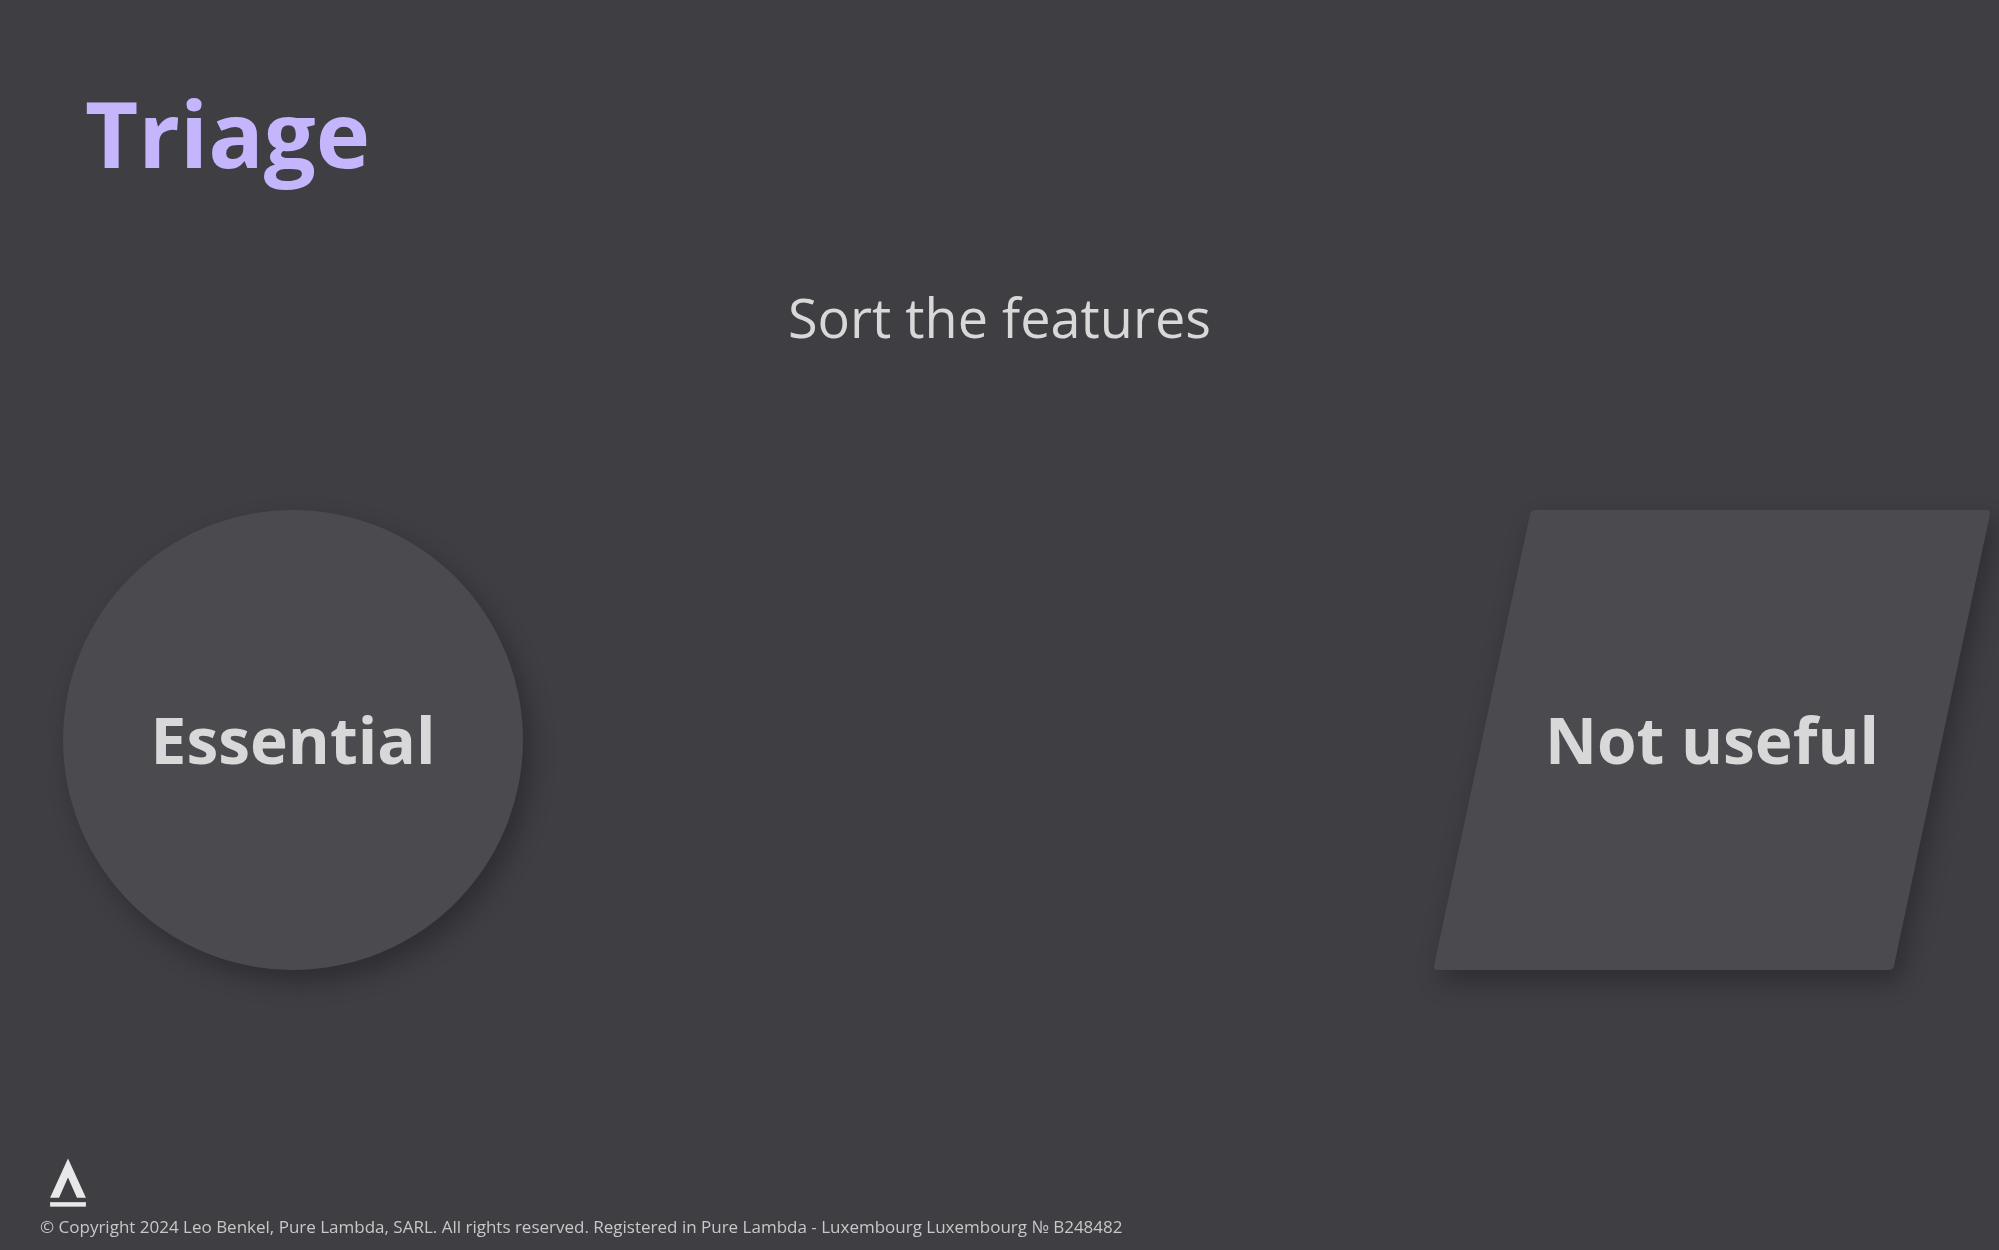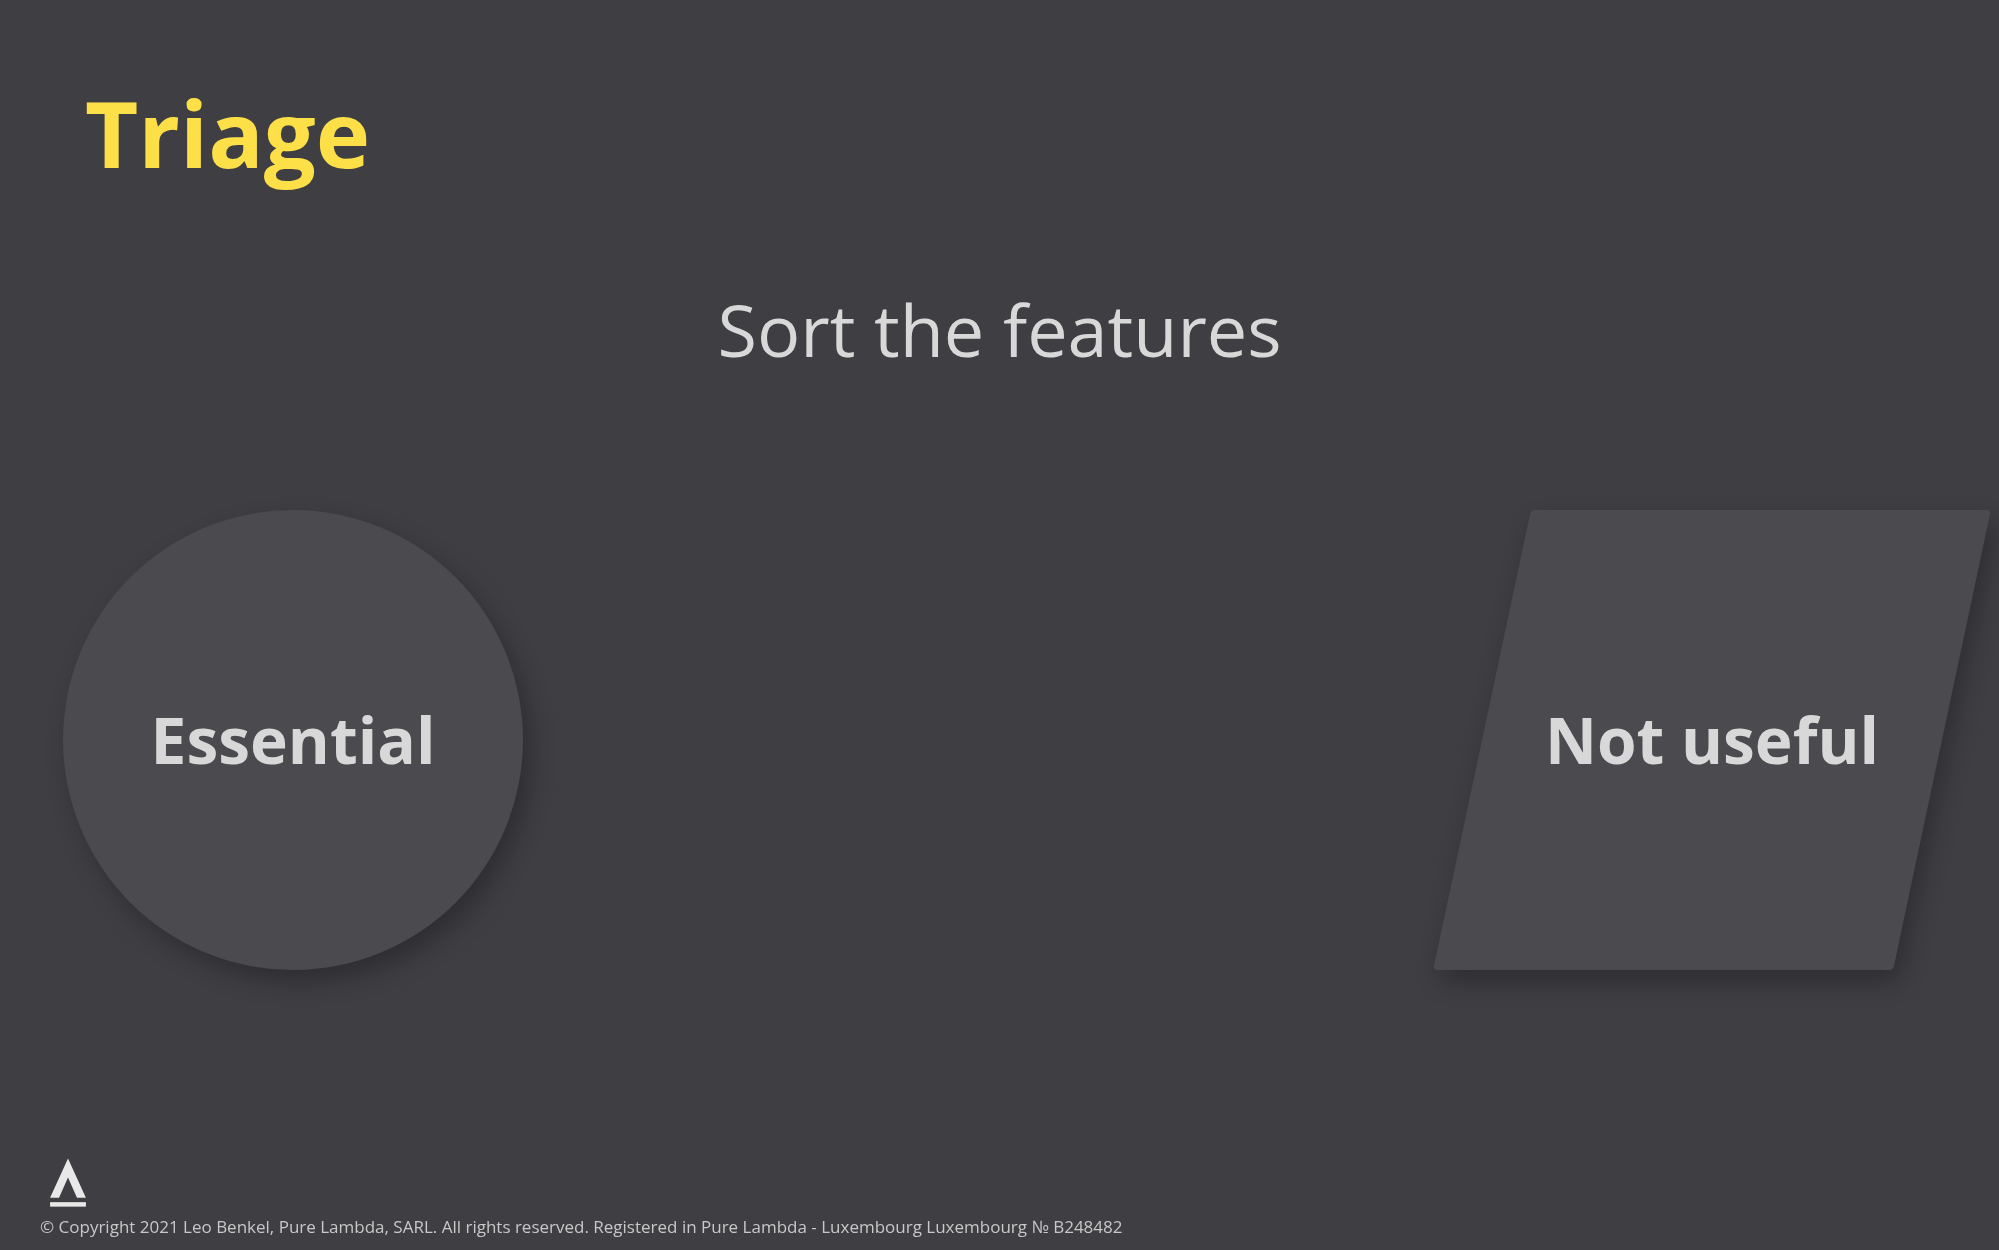--- a/index.html
+++ b/index.html
@@ -15,28 +15,28 @@
       color: #d8d8d8;
       position: relative;
       overflow: hidden;
     }
     .slide-title {
       position: absolute;
       top: 70px;
       left: 85px;
       font-size: 92px;
       font-weight: 700;
-      color: #fde047;
+      color: #c4b5fd;
     }
     .subtitle {
       position: absolute;
       top: 280px;
       left: 50%;
       transform: translateX(-50%);
-      font-size: 72px;
+      font-size: 54px;
       font-weight: 400;
       color: #d8d8d8;
     }
     .shapes-row {
       position: absolute;
       top: 510px;
       left: 3px;
       width: 100%;
       display: flex;
       justify-content: space-between;
@@ -110,13 +110,13 @@
   </div>
 </div>
 
 <div class="logo">
   <svg viewBox="0 0 100 100" xmlns="http://www.w3.org/2000/svg">
     <path d="M 50 8 L 82 78 L 66 78 L 50 42 L 34 78 L 18 78 Z" fill="#e8e8e8"></path>
     <rect x="18" y="86" width="64" height="8" fill="#e8e8e8"></rect>
   </svg>
 </div>
 
-<div class="copyright">© Copyright 2021 Leo Benkel, Pure Lambda, SARL. All rights reserved. Registered in Pure Lambda - Luxembourg Luxembourg № B248482</div>
+<div class="copyright">© Copyright 2024 Leo Benkel, Pure Lambda, SARL. All rights reserved. Registered in Pure Lambda - Luxembourg Luxembourg № B248482</div>
 
 </body></html>

